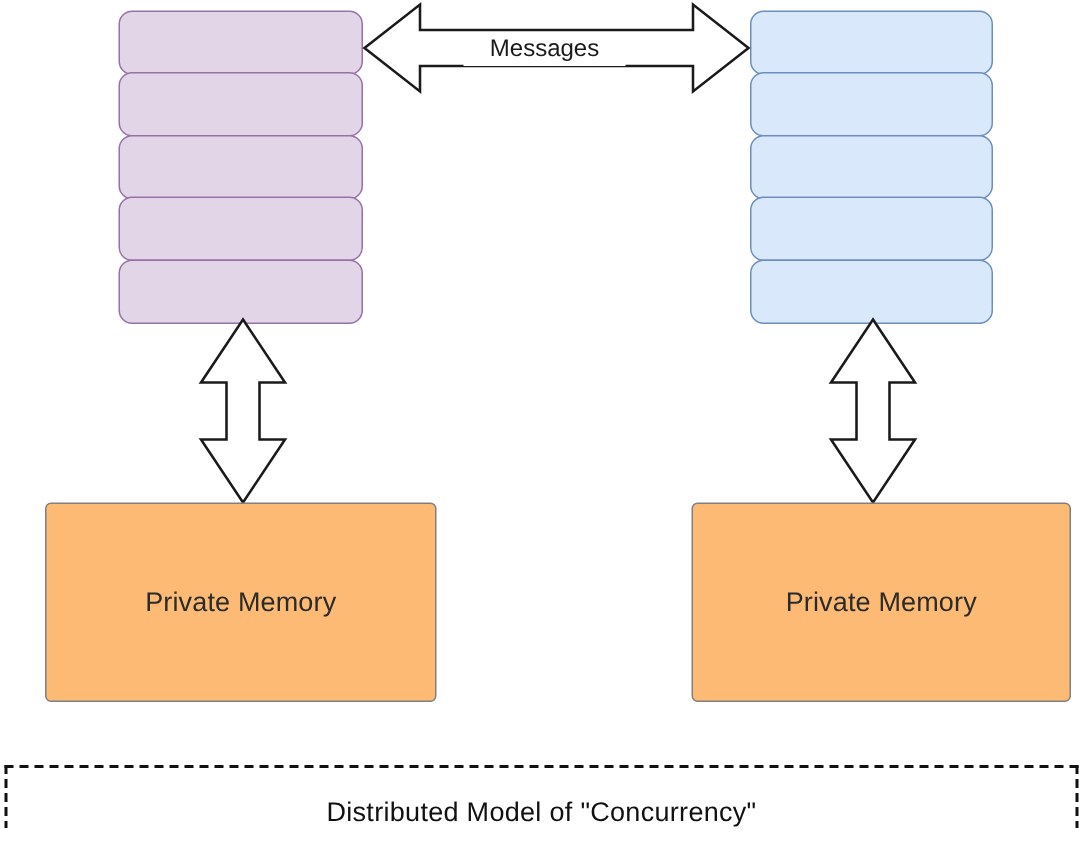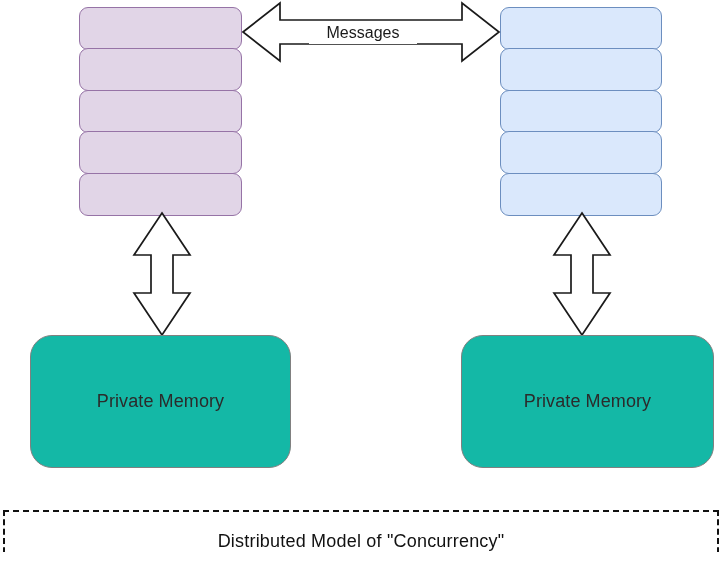--- a/index.html
+++ b/index.html
@@ -37,23 +37,23 @@
   .stack-left  { left: 79px;  top: 7px; width: 163px; }
   .stack-right { left: 500px; top: 7px; width: 162px; }
 
   .seg-purple { background: #e1d5e7; border-color: #9673a6; }
   .seg-blue   { background: #dae8fc; border-color: #6c8ebf; }
 
   
   .mem-box {
     position: absolute;
     box-sizing: border-box;
-    background: #14b8a6;
+    background: #fdba74;
     border: 1.6px solid #808080;
-    border-radius: 22px;
+    border-radius: 4px;
     display: flex;
     align-items: center;
     justify-content: center;
     color: #2b2b2b;
     font-size: 18px;
     letter-spacing: .1px;
   }
   .mem-left  { left: 30px;  top: 335px; width: 261px; height: 133px; }
   .mem-right { left: 461px; top: 335px; width: 253px; height: 133px; }
 

